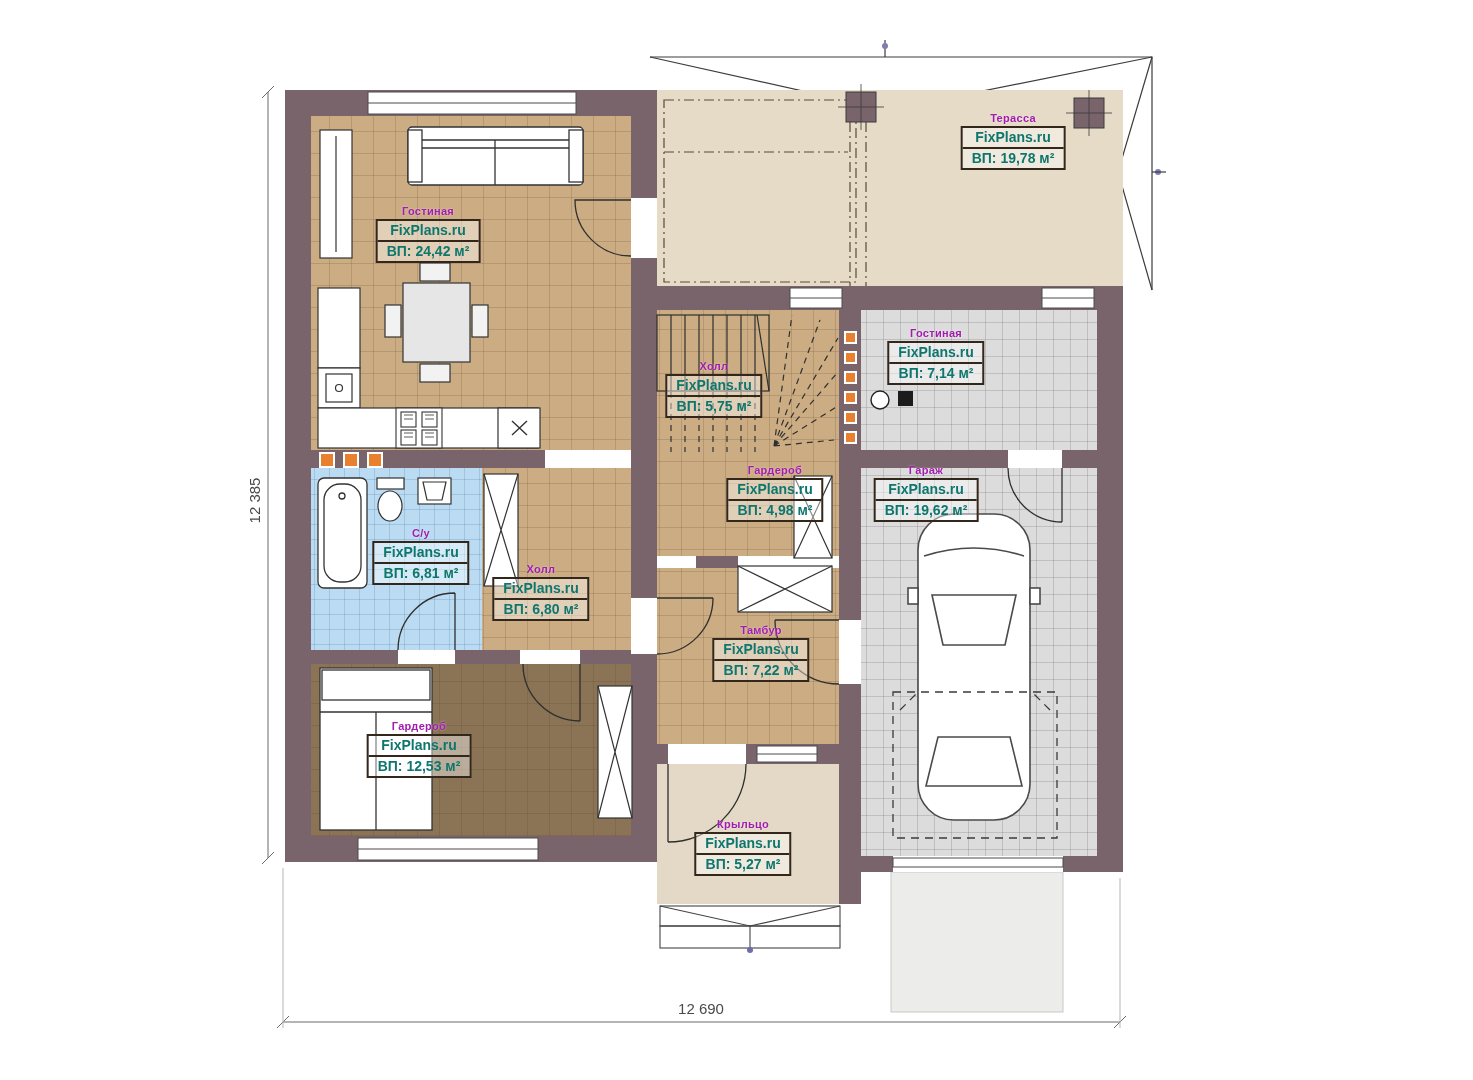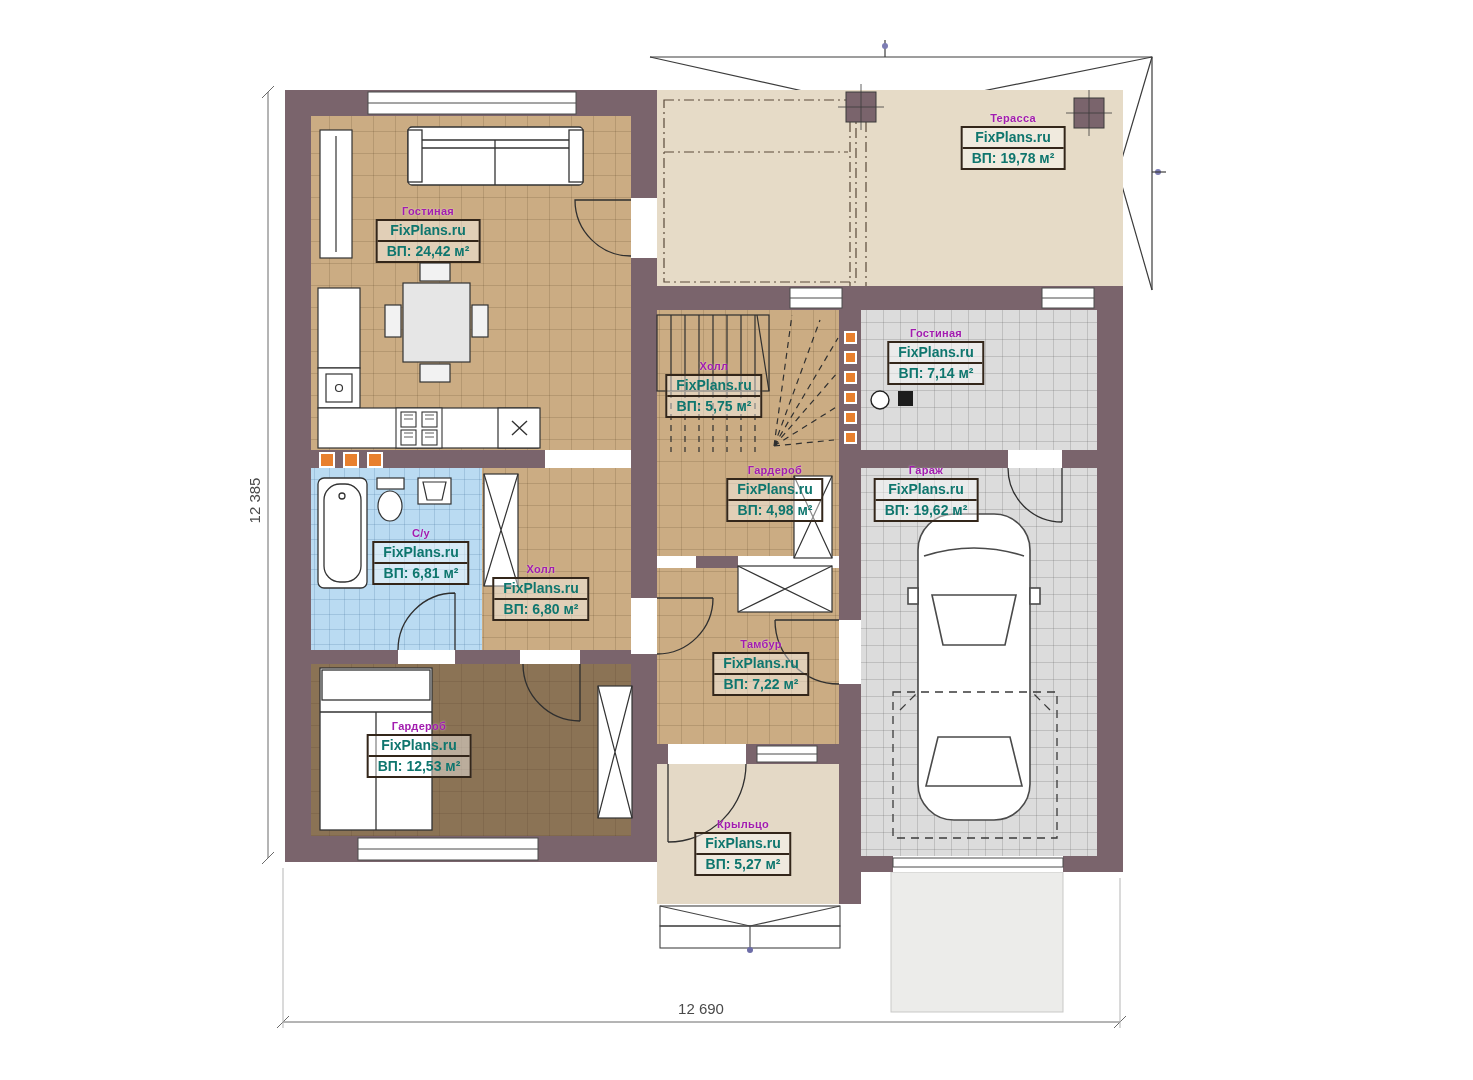--- a/index.html
+++ b/index.html
@@ -290,21 +290,21 @@
 <div class="room-label" style="left:421px;top:527px;">
   <div class="room-name">С/у</div>
   <div class="room-box"><div class="room-wm">FixPlans.ru</div>
   <div class="room-area">ВП: 6,81 м²</div></div>
 </div>
 <div class="room-label" style="left:541px;top:563px;">
   <div class="room-name">Холл</div>
   <div class="room-box"><div class="room-wm">FixPlans.ru</div>
   <div class="room-area">ВП: 6,80 м²</div></div>
 </div>
-<div class="room-label" style="left:737px;top:638px;padding-left:48px;">
+<div class="room-label" style="left:737px;top:624px;padding-left:48px;">
   <div class="room-name">Тамбур</div>
   <div class="room-box"><div class="room-wm">FixPlans.ru</div>
   <div class="room-area">ВП: 7,22 м²</div></div>
 </div>
 <div class="room-label" style="left:419px;top:720px;">
   <div class="room-name">Гардероб</div>
   <div class="room-box"><div class="room-wm">FixPlans.ru</div>
   <div class="room-area">ВП: 12,53 м²</div></div>
 </div>
 <div class="room-label" style="left:743px;top:818px;">

